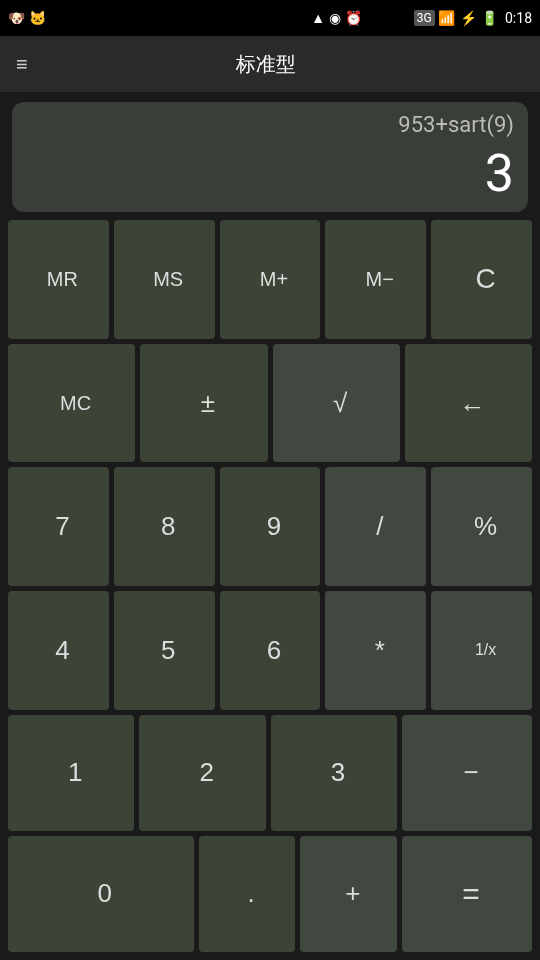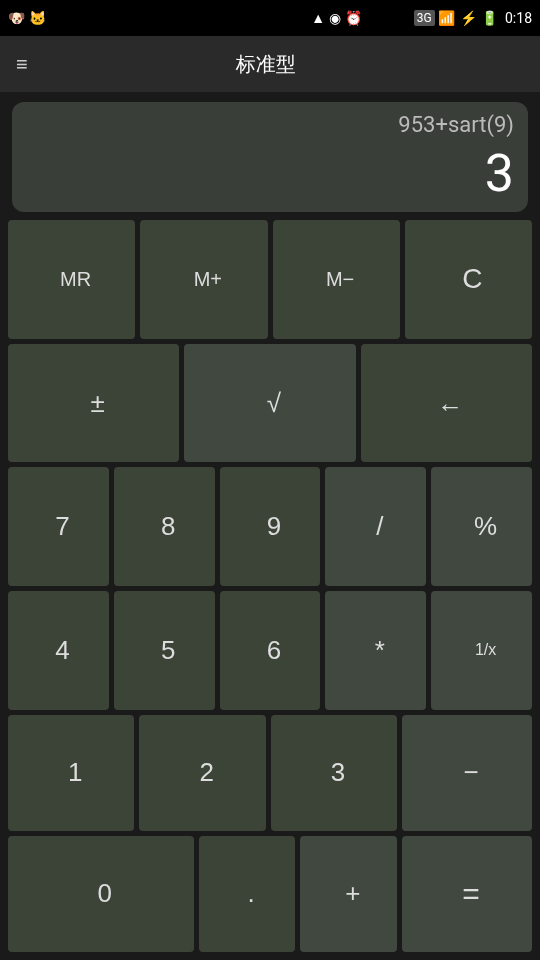--- a/index.html
+++ b/index.html
@@ -204,26 +204,28 @@
 
 <div id="display">
   <div id="expression">953+sart(9)</div>
   <div id="result">3</div>
 </div>
 
 <div id="button-grid">
 
   <div class="btn-row">
     <button class="btn memory">MR</button>
+    <button class="btn memory">MS</button>
     <button class="btn memory">M+</button>
     <button class="btn memory">M−</button>
     <button class="btn special" style="font-size:28px;">C</button>
   </div>
 
   <div class="btn-row">
+    <button class="btn memory">MC</button>
     <button class="btn special">±</button>
     <button class="btn operator">√</button>
     <button class="btn special">←</button>
   </div>
 
   <div class="btn-row">
     <button class="btn">7</button>
     <button class="btn">8</button>
     <button class="btn">9</button>
     <button class="btn operator">/</button>

